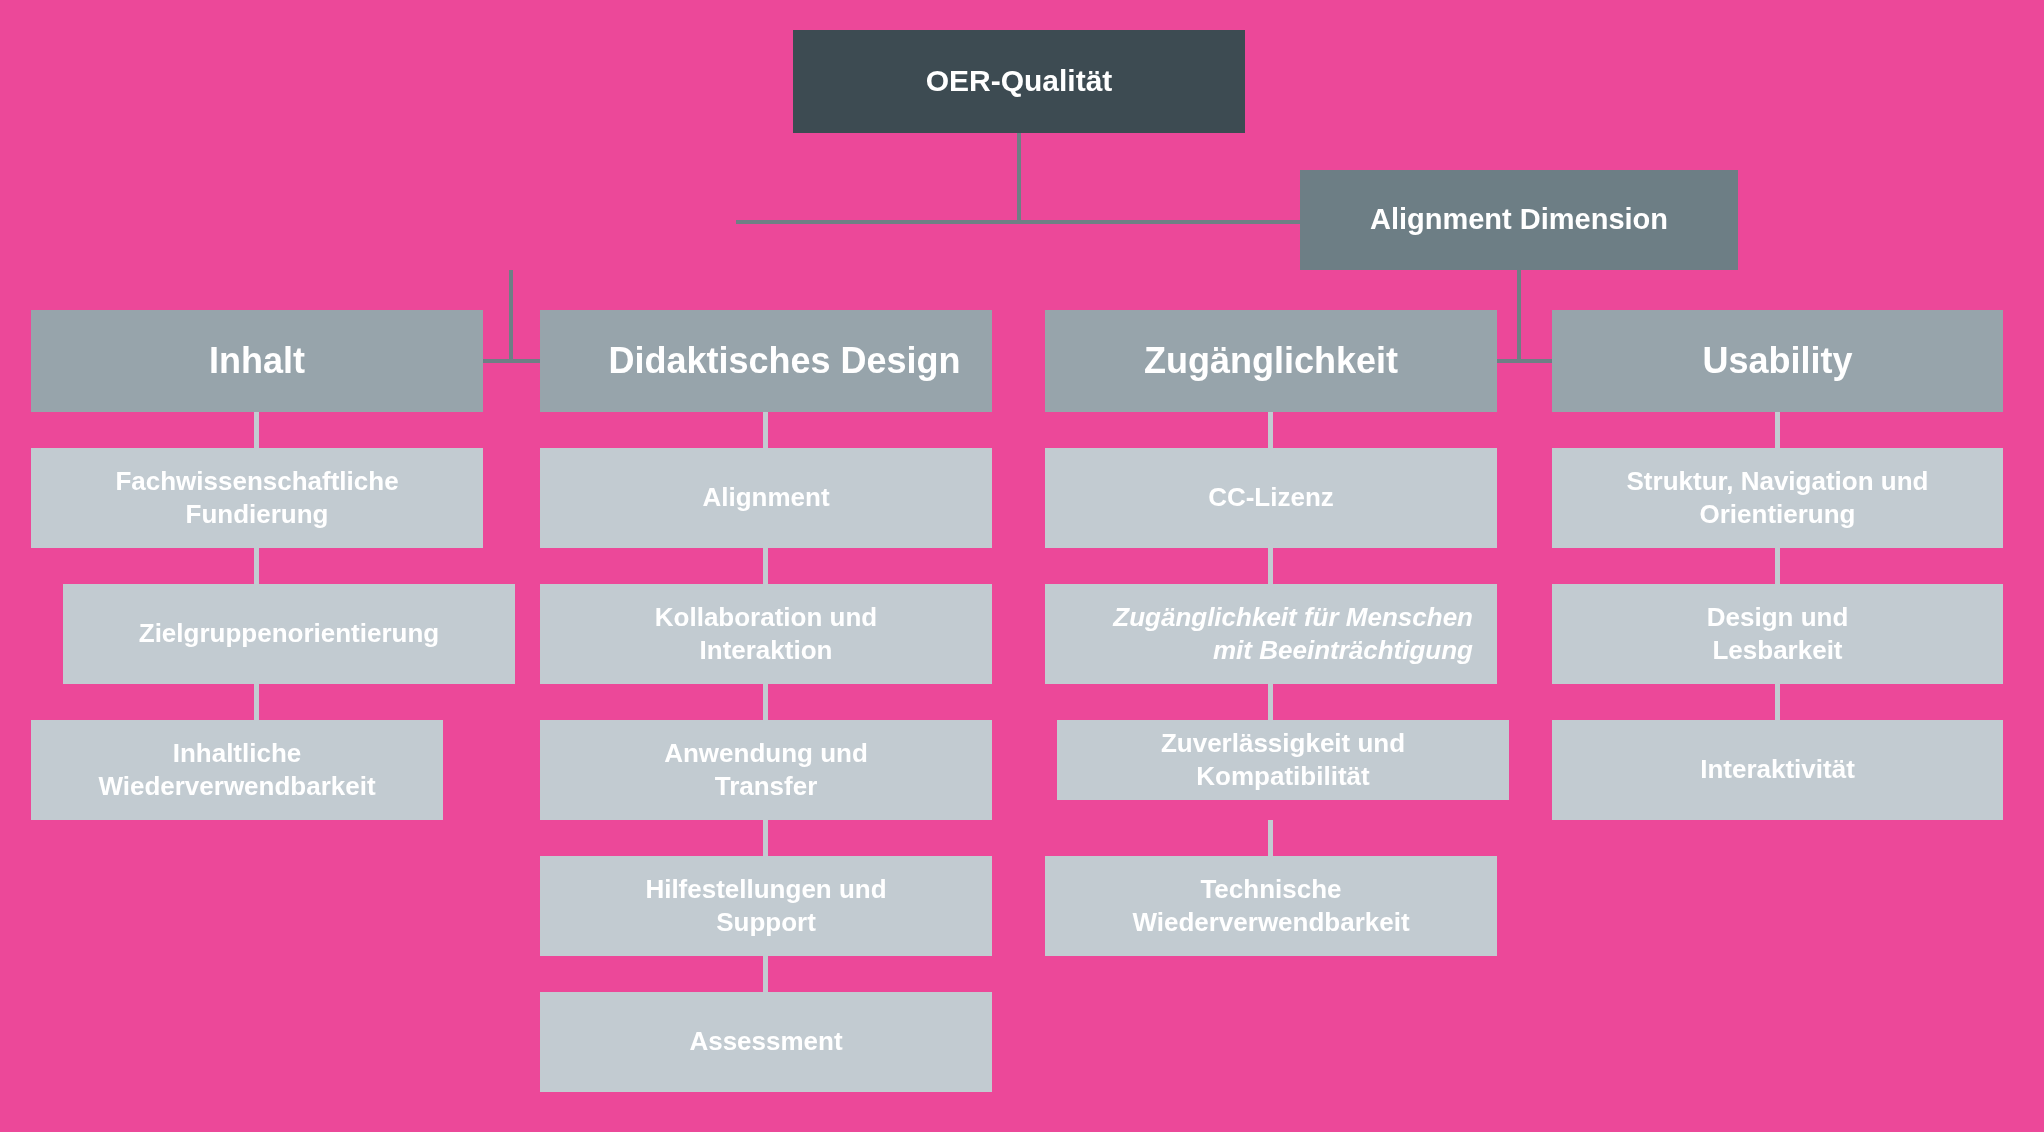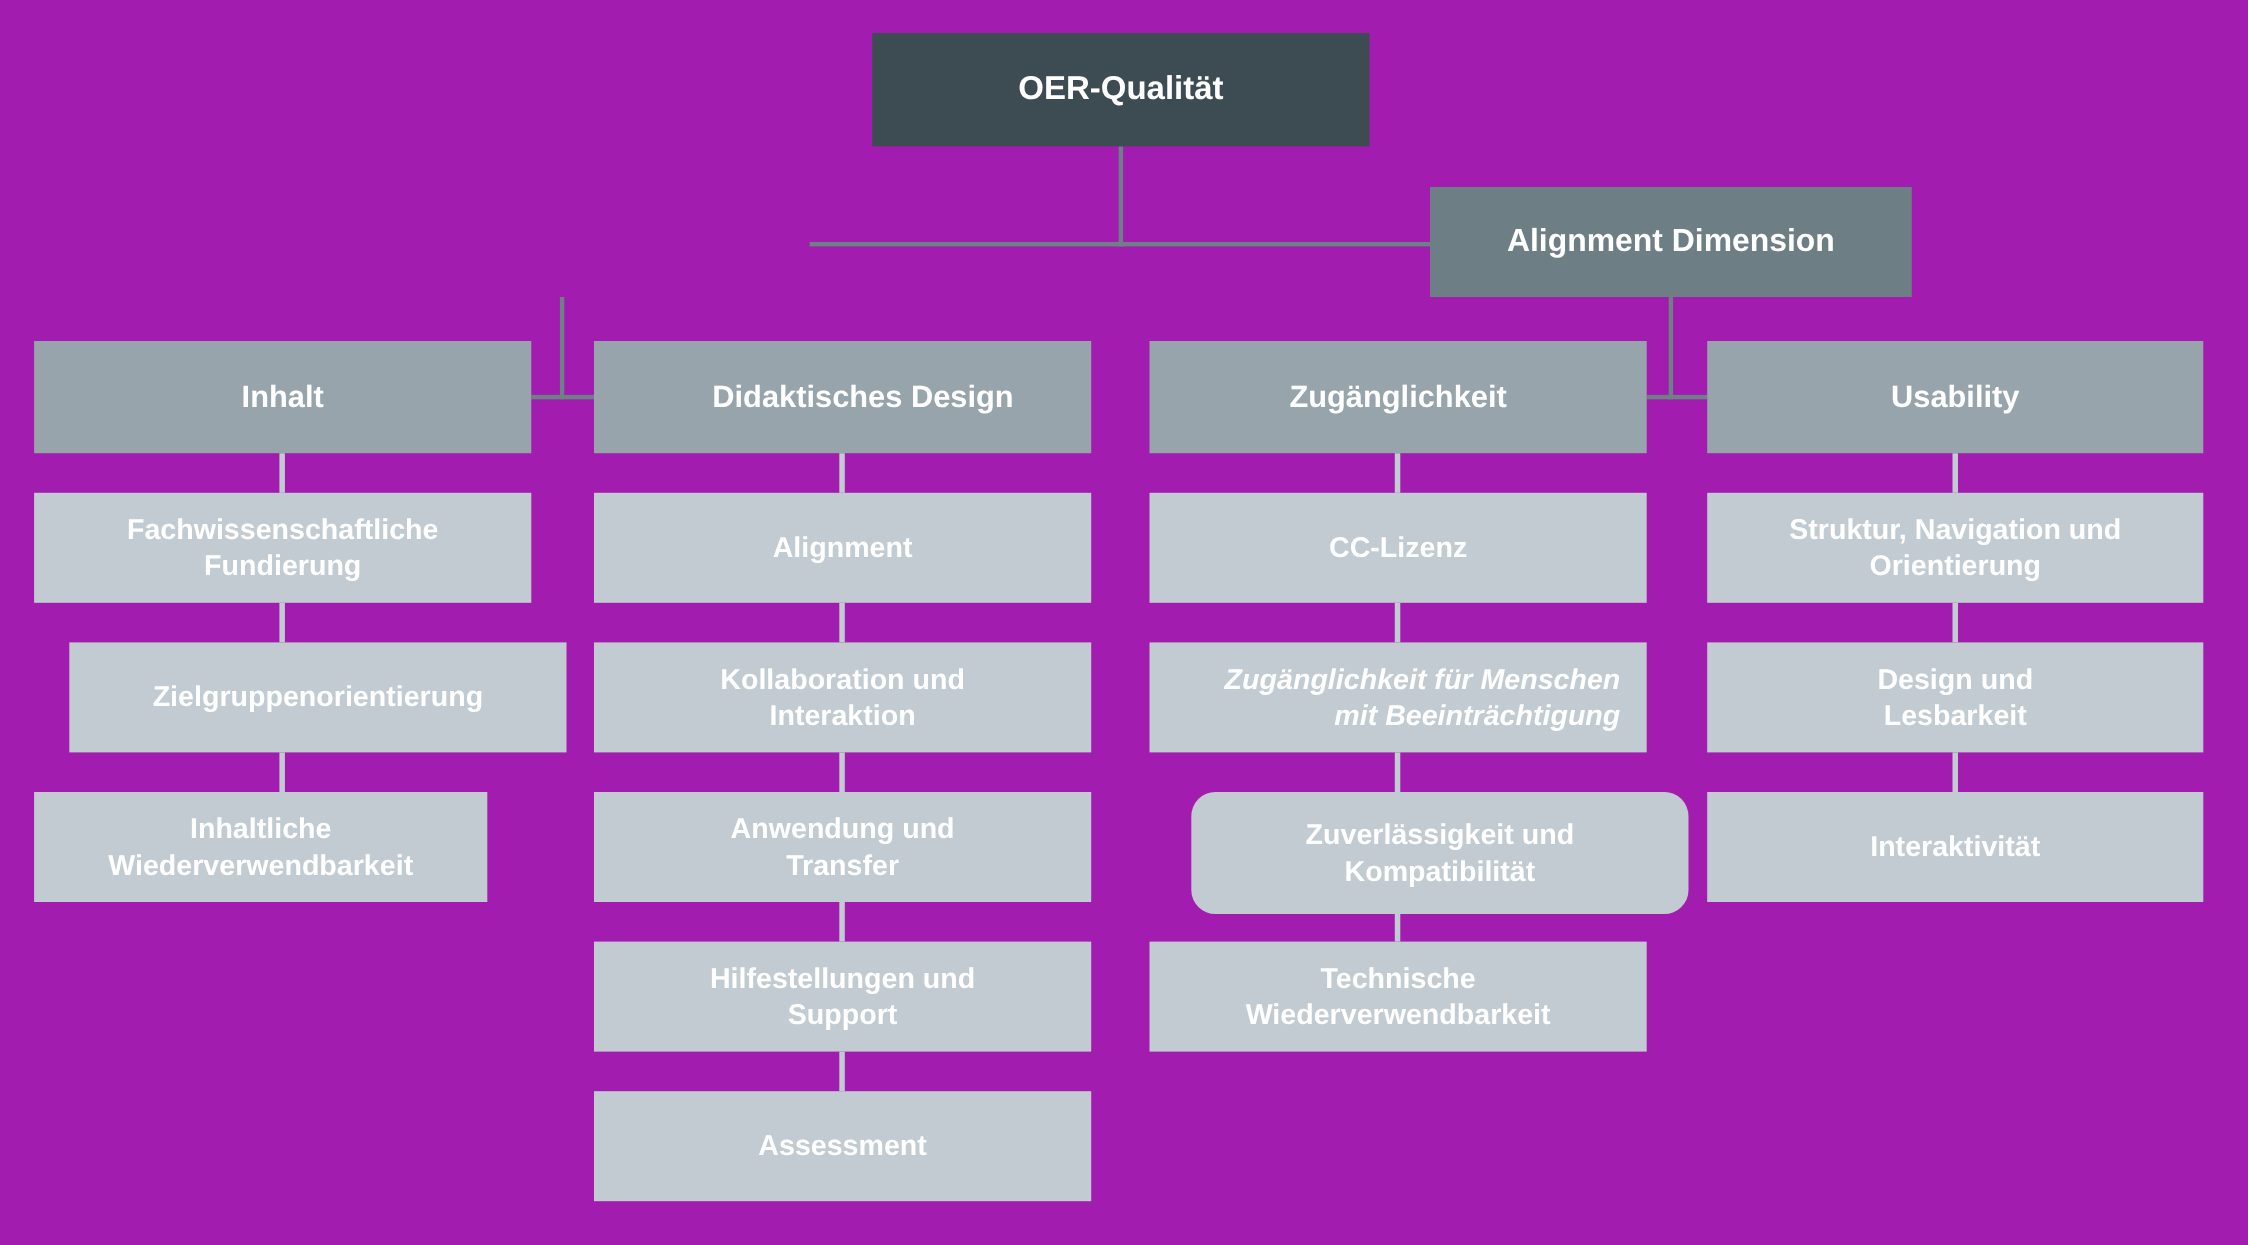--- a/index.html
+++ b/index.html
@@ -1,39 +1,39 @@
 <!DOCTYPE html>
 <html><head>
 <meta charset="utf-8">
 <style>
   html, body { margin: 0; padding: 0; background: #ffffff; }
   #canvas {
     position: relative;
     width: 2044px;
     height: 1132px;
-    background: #a21caf;
+    background: #ec4899;
     font-family: "Liberation Sans", sans-serif;
     overflow: hidden;
   }
   .box {
     position: absolute;
     display: flex;
     align-items: center;
     justify-content: center;
     text-align: center;
     color: #ffffff;
     font-weight: bold;
     white-space: pre-line;
     box-sizing: border-box;
     padding: 4px 10px;
     line-height: 1.28;
   }
   .root-box   { background: #3d4b52; font-size: 30px; }
   .dim-box    { background: #6d7e85; font-size: 29px; }
-  .header-box { background: #97a4ab; font-size: 28px; }
+  .header-box { background: #97a4ab; font-size: 36px; }
   .item-box   { background: #c2cbd1; font-size: 26px; }
   .item-box.align-right { justify-content: flex-end; text-align: right; padding-right: 24px; font-style: italic; }
   .conn { position: absolute; }
   .conn-dark  { background: #6e7f85; }
   .conn-light { background: #c2cbd1; }
 </style>
 </head>
 <body>
 
 <div id="canvas">
@@ -85,21 +85,21 @@
 Interaktion</div>
   <div class="box item-box" style="left:540px; top:720px; width:452px; height:100px;">Anwendung und
 Transfer</div>
   <div class="box item-box" style="left:540px; top:856px; width:452px; height:100px;">Hilfestellungen und
 Support</div>
   <div class="box item-box" style="left:540px; top:992px; width:452px; height:100px;">Assessment</div>
 
   <div class="box item-box" style="left:1045px; top:448px; width:452px; height:100px;">CC-Lizenz</div>
   <div class="box item-box align-right" style="left:1045px; top:584px; width:452px; height:100px;">Zugänglichkeit für Menschen
 mit Beeinträchtigung</div>
-  <div class="box item-box" style="left:1083px; top:720px; width:452px; height:111px;border-radius:22px;">Zuverlässigkeit und
+  <div class="box item-box" style="left:1057px; top:720px; width:452px; height:80px;">Zuverlässigkeit und
 Kompatibilität</div>
   <div class="box item-box" style="left:1045px; top:856px; width:452px; height:100px;">Technische
 Wiederverwendbarkeit</div>
 
   <div class="box item-box" style="left:1552px; top:448px; width:451px; height:100px;">Struktur, Navigation und
 Orientierung</div>
   <div class="box item-box" style="left:1552px; top:584px; width:451px; height:100px;">Design und
 Lesbarkeit</div>
   <div class="box item-box" style="left:1552px; top:720px; width:451px; height:100px;">Interaktivität</div>
 

